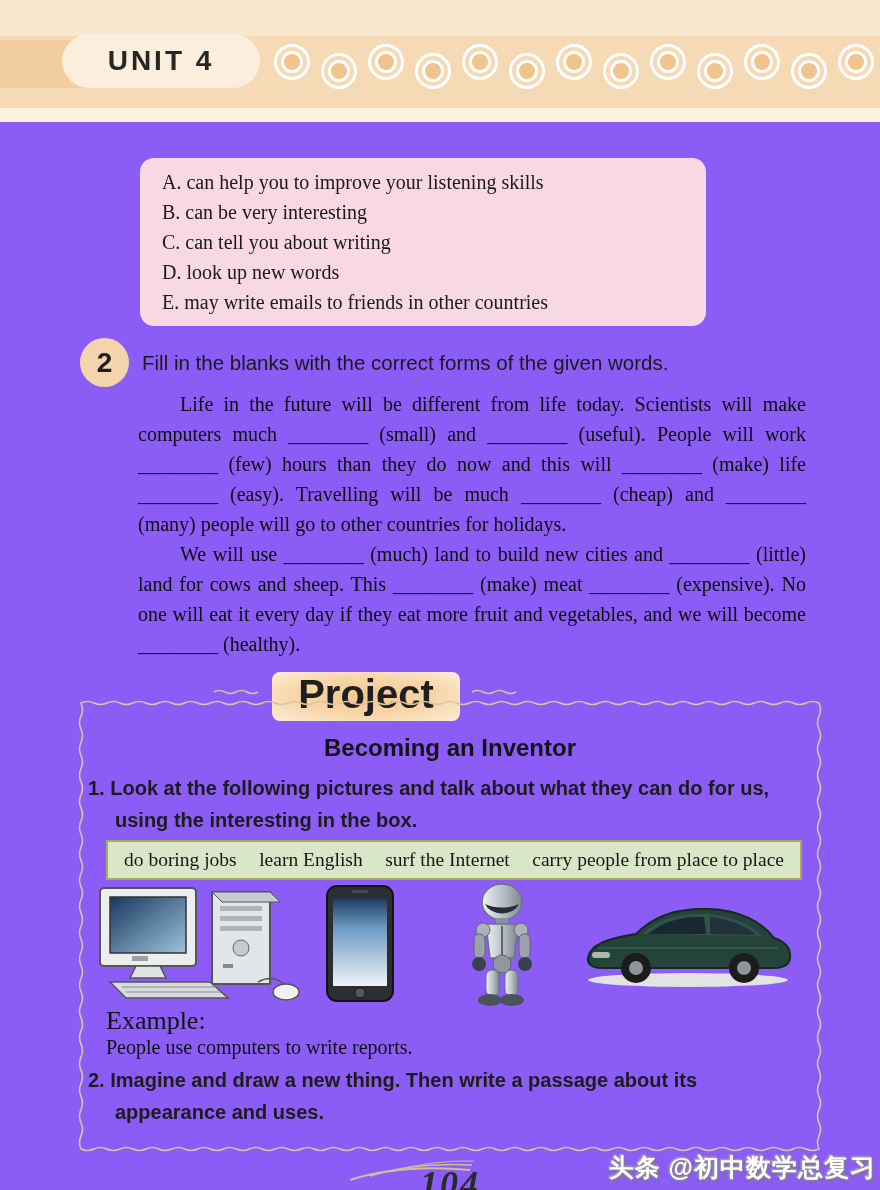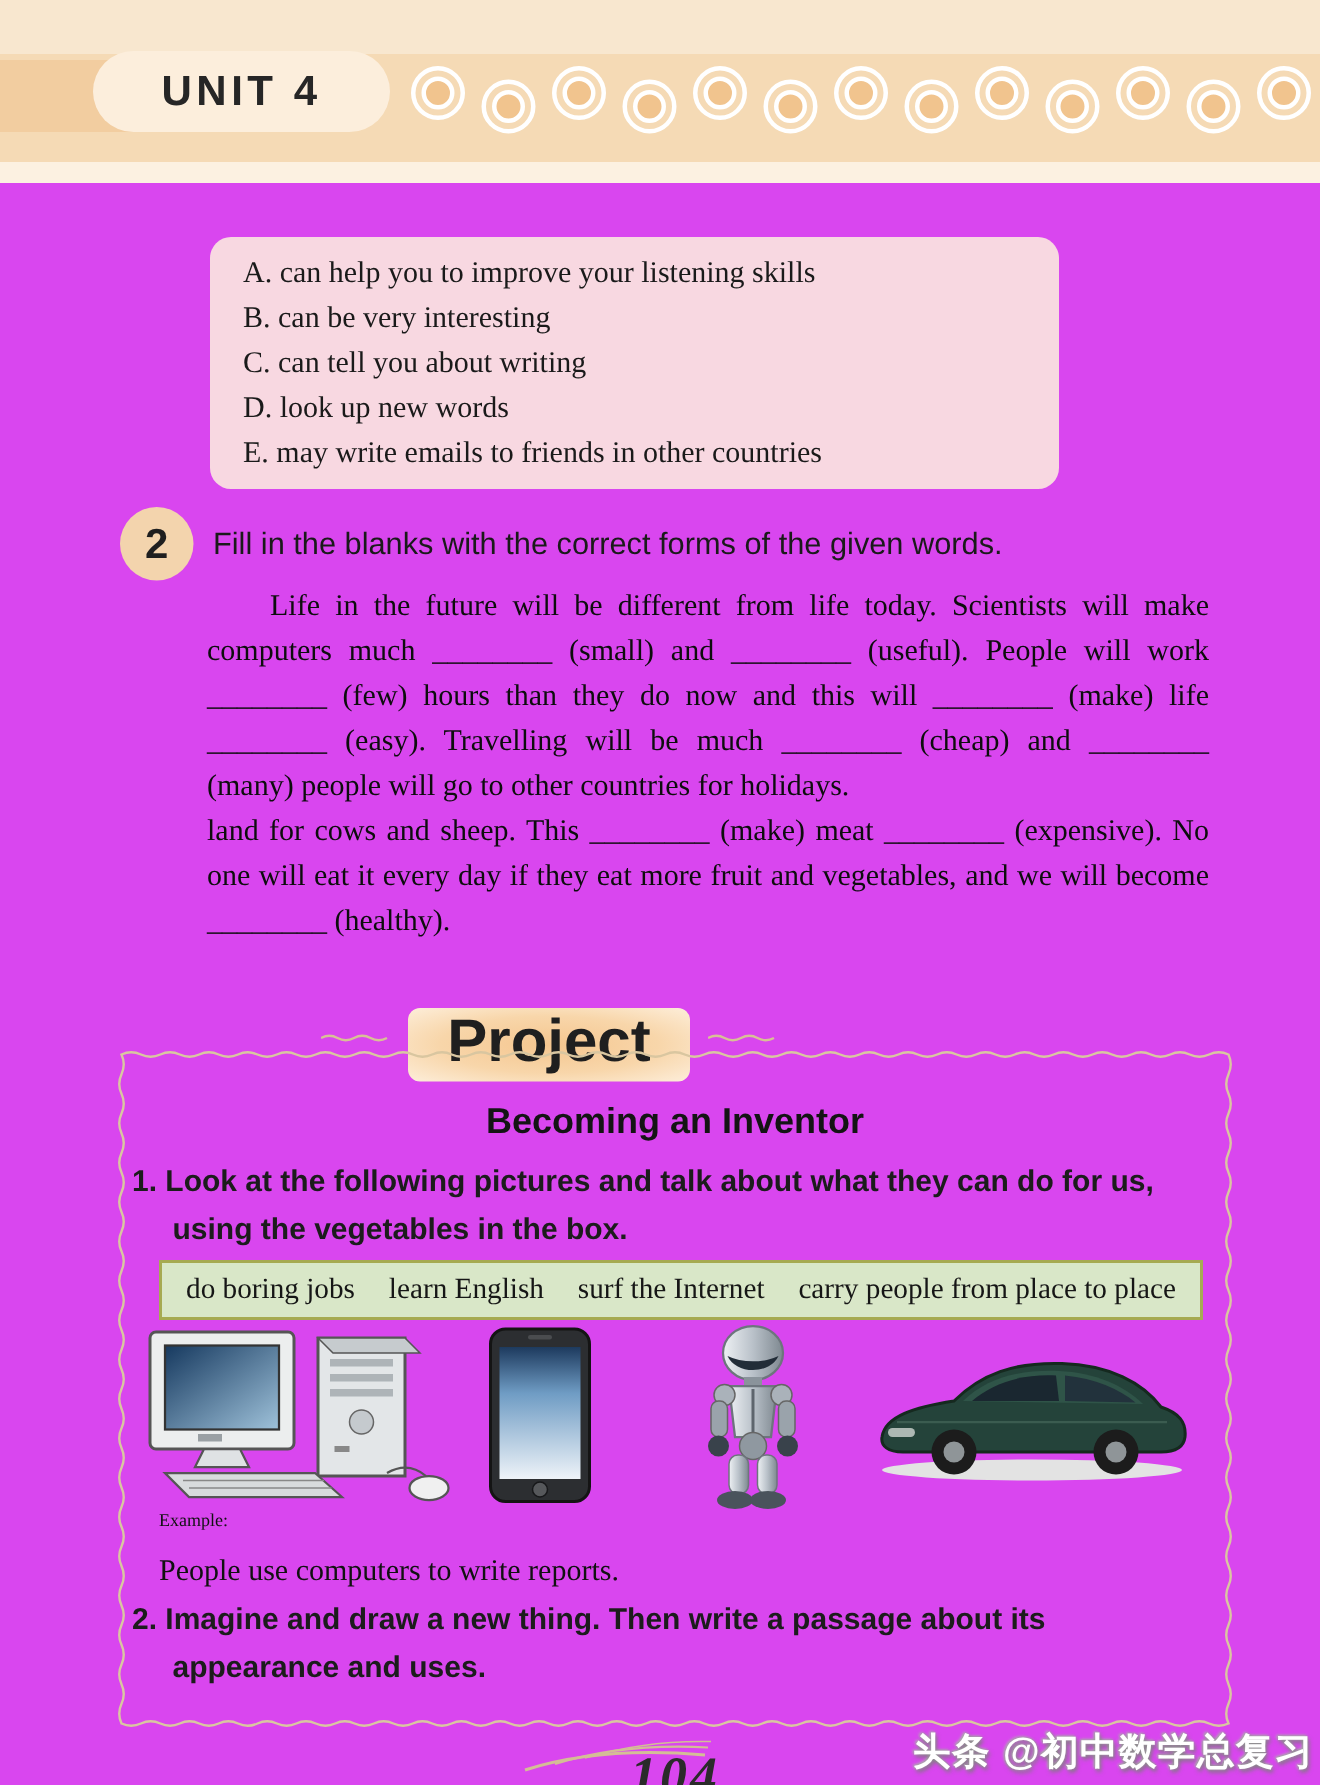--- a/index.html
+++ b/index.html
@@ -1,20 +1,20 @@
 <!DOCTYPE html>
 <html><head>
 <meta charset="utf-8">
 <style>
   html,body { margin:0; padding:0; }
   body {
     width:880px; height:1190px; position:relative; overflow:hidden;
     background:#ffffff; font-family:"Liberation Serif", serif; color:#111;
   }
-  .page { position:absolute; inset:0; overflow:hidden; background:#d946ef; }
+  .page { position:absolute; inset:0; overflow:hidden; background:#8b5cf6; }
 
   
   .header { position:absolute; top:0; left:0; width:880px; height:122px; }
   .h-top    { position:absolute; top:0;    left:0; width:100%; height:36px; background:#f8e7cf; }
   .h-main   { position:absolute; top:36px; left:0; width:100%; height:72px; background:#f5dab5; }
   .h-bottom { position:absolute; top:108px;left:0; width:100%; height:14px; background:#fcf1e1; }
   .h-deep   { position:absolute; top:40px; left:0; width:222px; height:48px;
               background:#f2cda0; border-radius:0 24px 24px 0; }
   .unit-pill {
     position:absolute; top:34px; left:62px; width:198px; height:54px;
@@ -91,21 +91,21 @@
   }
   .expr { white-space:nowrap; }
 
   .pics { position:absolute; left:0; top:182px; width:744px; height:128px; }
   .pic { position:absolute; }
   .pic-computer { left:14px;  top:4px; }
   .pic-phone    { left:246px; top:2px; }
   .pic-robot    { left:374px; top:0; }
   .pic-car      { left:500px; top:14px; }
 
-  .example-label { position:absolute; left:28px; top:306px; font-size:12px; }
+  .example-label { position:absolute; left:28px; top:306px; font-size:26px; }
   .example-text  { position:absolute; left:28px; top:336px; font-size:20px; }
 
   
   .watermark {
     position:absolute; right:4px; bottom:6px;
     font-family:"Liberation Sans", sans-serif; font-weight:bold; font-size:25px;
     color:#ffffff; letter-spacing:1px;
     text-shadow:0 0 2px #9a9a9a, 1px 2px 3px #7b7b7b, -1px -1px 2px #b5b5b5;
   }
   .page-num {
@@ -185,20 +185,21 @@
     </div>
     <div class="ex2-title">Fill in the blanks with the correct forms of the given words.</div>
   </div>
 
   <div class="passage">
     <div class="pl j ind">Life in the future will be different from life today. Scientists will make</div>
     <div class="pl j">computers much ________ (small) and ________ (useful). People will work</div>
     <div class="pl j">________ (few) hours than they do now and this will ________ (make) life</div>
     <div class="pl j">________ (easy). Travelling will be much ________ (cheap) and ________</div>
     <div class="pl">(many) people will go to other countries for holidays.</div>
+    <div class="pl j ind">We will use ________ (much) land to build new cities and ________ (little)</div>
     <div class="pl j">land for cows and sheep. This ________ (make) meat ________ (expensive). No</div>
     <div class="pl j">one will eat it every day if they eat more fruit and vegetables, and we will become</div>
     <div class="pl">________ (healthy).</div>
   </div>
 
   <div class="project-wrap">
     <svg class="squiggle" width="46" height="14">
       <path class="wave-line" fill="none" stroke="#d8c096" stroke-width="1.6" d="M 0 3 q 5.5 -3 11 0 q 5.5 3 11 0 q 5.5 -3 11 0 q 5.5 3 11 0"></path>
     </svg>
     <div class="project-label">Project</div>
@@ -208,21 +209,21 @@
   </div>
 
   <div class="project-box">
     <svg class="box-border" width="744" height="452">
       <path id="wavy-rect-path" fill="none" stroke="#d9c6a0" stroke-width="1.6" d="M 3 3 q 6.473684210526316 -3 12.947368421052632 0 q 6.473684210526316 3 12.947368421052632 0 q 6.473684210526316 -3 12.947368421052632 0 q 6.473684210526316 3 12.947368421052632 0 q 6.473684210526316 -3 12.947368421052632 0 q 6.473684210526316 3 12.947368421052632 0 q 6.473684210526316 -3 12.947368421052632 0 q 6.473684210526316 3 12.947368421052632 0 q 6.473684210526316 -3 12.947368421052632 0 q 6.473684210526316 3 12.947368421052632 0 q 6.473684210526316 -3 12.947368421052632 0 q 6.473684210526316 3 12.947368421052632 0 q 6.473684210526316 -3 12.947368421052632 0 q 6.473684210526316 3 12.947368421052632 0 q 6.473684210526316 -3 12.947368421052632 0 q 6.473684210526316 3 12.947368421052632 0 q 6.473684210526316 -3 12.947368421052632 0 q 6.473684210526316 3 12.947368421052632 0 q 6.473684210526316 -3 12.947368421052632 0 q 6.473684210526316 3 12.947368421052632 0 q 6.473684210526316 -3 12.947368421052632 0 q 6.473684210526316 3 12.947368421052632 0 q 6.473684210526316 -3 12.947368421052632 0 q 6.473684210526316 3 12.947368421052632 0 q 6.473684210526316 -3 12.947368421052632 0 q 6.473684210526316 3 12.947368421052632 0 q 6.473684210526316 -3 12.947368421052632 0 q 6.473684210526316 3 12.947368421052632 0 q 6.473684210526316 -3 12.947368421052632 0 q 6.473684210526316 3 12.947368421052632 0 q 6.473684210526316 -3 12.947368421052632 0 q 6.473684210526316 3 12.947368421052632 0 q 6.473684210526316 -3 12.947368421052632 0 q 6.473684210526316 3 12.947368421052632 0 q 6.473684210526316 -3 12.947368421052632 0 q 6.473684210526316 3 12.947368421052632 0 q 6.473684210526316 -3 12.947368421052632 0 q 6.473684210526316 3 12.947368421052632 0 q 6.473684210526316 -3 12.947368421052632 0 q 6.473684210526316 3 12.947368421052632 0 q 6.473684210526316 -3 12.947368421052632 0 q 6.473684210526316 3 12.947368421052632 0 q 6.473684210526316 -3 12.947368421052632 0 q 6.473684210526316 3 12.947368421052632 0 q 6.473684210526316 -3 12.947368421052632 0 q 6.473684210526316 3 12.947368421052632 0 q 6.473684210526316 -3 12.947368421052632 0 q 6.473684210526316 3 12.947368421052632 0 q 6.473684210526316 -3 12.947368421052632 0 q 6.473684210526316 3 12.947368421052632 0 q 6.473684210526316 -3 12.947368421052632 0 q 6.473684210526316 3 12.947368421052632 0 q 6.473684210526316 -3 12.947368421052632 0 q 6.473684210526316 3 12.947368421052632 0 q 6.473684210526316 -3 12.947368421052632 0 q 6.473684210526316 3 12.947368421052632 0 q 6.473684210526316 -3 12.947368421052632 0 q 3 6.5588235294117645 0 13.117647058823529 q -3 6.5588235294117645 0 13.117647058823529 q 3 6.5588235294117645 0 13.117647058823529 q -3 6.5588235294117645 0 13.117647058823529 q 3 6.5588235294117645 0 13.117647058823529 q -3 6.5588235294117645 0 13.117647058823529 q 3 6.5588235294117645 0 13.117647058823529 q -3 6.5588235294117645 0 13.117647058823529 q 3 6.5588235294117645 0 13.117647058823529 q -3 6.5588235294117645 0 13.117647058823529 q 3 6.5588235294117645 0 13.117647058823529 q -3 6.5588235294117645 0 13.117647058823529 q 3 6.5588235294117645 0 13.117647058823529 q -3 6.5588235294117645 0 13.117647058823529 q 3 6.5588235294117645 0 13.117647058823529 q -3 6.5588235294117645 0 13.117647058823529 q 3 6.5588235294117645 0 13.117647058823529 q -3 6.5588235294117645 0 13.117647058823529 q 3 6.5588235294117645 0 13.117647058823529 q -3 6.5588235294117645 0 13.117647058823529 q 3 6.5588235294117645 0 13.117647058823529 q -3 6.5588235294117645 0 13.117647058823529 q 3 6.5588235294117645 0 13.117647058823529 q -3 6.5588235294117645 0 13.117647058823529 q 3 6.5588235294117645 0 13.117647058823529 q -3 6.5588235294117645 0 13.117647058823529 q 3 6.5588235294117645 0 13.117647058823529 q -3 6.5588235294117645 0 13.117647058823529 q 3 6.5588235294117645 0 13.117647058823529 q -3 6.5588235294117645 0 13.117647058823529 q 3 6.5588235294117645 0 13.117647058823529 q -3 6.5588235294117645 0 13.117647058823529 q 3 6.5588235294117645 0 13.117647058823529 q -3 6.5588235294117645 0 13.117647058823529 q -6.473684210526316 3 -12.947368421052632 0 q -6.473684210526316 -3 -12.947368421052632 0 q -6.473684210526316 3 -12.947368421052632 0 q -6.473684210526316 -3 -12.947368421052632 0 q -6.473684210526316 3 -12.947368421052632 0 q -6.473684210526316 -3 -12.947368421052632 0 q -6.473684210526316 3 -12.947368421052632 0 q -6.473684210526316 -3 -12.947368421052632 0 q -6.473684210526316 3 -12.947368421052632 0 q -6.473684210526316 -3 -12.947368421052632 0 q -6.473684210526316 3 -12.947368421052632 0 q -6.473684210526316 -3 -12.947368421052632 0 q -6.473684210526316 3 -12.947368421052632 0 q -6.473684210526316 -3 -12.947368421052632 0 q -6.473684210526316 3 -12.947368421052632 0 q -6.473684210526316 -3 -12.947368421052632 0 q -6.473684210526316 3 -12.947368421052632 0 q -6.473684210526316 -3 -12.947368421052632 0 q -6.473684210526316 3 -12.947368421052632 0 q -6.473684210526316 -3 -12.947368421052632 0 q -6.473684210526316 3 -12.947368421052632 0 q -6.473684210526316 -3 -12.947368421052632 0 q -6.473684210526316 3 -12.947368421052632 0 q -6.473684210526316 -3 -12.947368421052632 0 q -6.473684210526316 3 -12.947368421052632 0 q -6.473684210526316 -3 -12.947368421052632 0 q -6.473684210526316 3 -12.947368421052632 0 q -6.473684210526316 -3 -12.947368421052632 0 q -6.473684210526316 3 -12.947368421052632 0 q -6.473684210526316 -3 -12.947368421052632 0 q -6.473684210526316 3 -12.947368421052632 0 q -6.473684210526316 -3 -12.947368421052632 0 q -6.473684210526316 3 -12.947368421052632 0 q -6.473684210526316 -3 -12.947368421052632 0 q -6.473684210526316 3 -12.947368421052632 0 q -6.473684210526316 -3 -12.947368421052632 0 q -6.473684210526316 3 -12.947368421052632 0 q -6.473684210526316 -3 -12.947368421052632 0 q -6.473684210526316 3 -12.947368421052632 0 q -6.473684210526316 -3 -12.947368421052632 0 q -6.473684210526316 3 -12.947368421052632 0 q -6.473684210526316 -3 -12.947368421052632 0 q -6.473684210526316 3 -12.947368421052632 0 q -6.473684210526316 -3 -12.947368421052632 0 q -6.473684210526316 3 -12.947368421052632 0 q -6.473684210526316 -3 -12.947368421052632 0 q -6.473684210526316 3 -12.947368421052632 0 q -6.473684210526316 -3 -12.947368421052632 0 q -6.473684210526316 3 -12.947368421052632 0 q -6.473684210526316 -3 -12.947368421052632 0 q -6.473684210526316 3 -12.947368421052632 0 q -6.473684210526316 -3 -12.947368421052632 0 q -6.473684210526316 3 -12.947368421052632 0 q -6.473684210526316 -3 -12.947368421052632 0 q -6.473684210526316 3 -12.947368421052632 0 q -6.473684210526316 -3 -12.947368421052632 0 q -6.473684210526316 3 -12.947368421052632 0 q -3 -6.5588235294117645 0 -13.117647058823529 q 3 -6.5588235294117645 0 -13.117647058823529 q -3 -6.5588235294117645 0 -13.117647058823529 q 3 -6.5588235294117645 0 -13.117647058823529 q -3 -6.5588235294117645 0 -13.117647058823529 q 3 -6.5588235294117645 0 -13.117647058823529 q -3 -6.5588235294117645 0 -13.117647058823529 q 3 -6.5588235294117645 0 -13.117647058823529 q -3 -6.5588235294117645 0 -13.117647058823529 q 3 -6.5588235294117645 0 -13.117647058823529 q -3 -6.5588235294117645 0 -13.117647058823529 q 3 -6.5588235294117645 0 -13.117647058823529 q -3 -6.5588235294117645 0 -13.117647058823529 q 3 -6.5588235294117645 0 -13.117647058823529 q -3 -6.5588235294117645 0 -13.117647058823529 q 3 -6.5588235294117645 0 -13.117647058823529 q -3 -6.5588235294117645 0 -13.117647058823529 q 3 -6.5588235294117645 0 -13.117647058823529 q -3 -6.5588235294117645 0 -13.117647058823529 q 3 -6.5588235294117645 0 -13.117647058823529 q -3 -6.5588235294117645 0 -13.117647058823529 q 3 -6.5588235294117645 0 -13.117647058823529 q -3 -6.5588235294117645 0 -13.117647058823529 q 3 -6.5588235294117645 0 -13.117647058823529 q -3 -6.5588235294117645 0 -13.117647058823529 q 3 -6.5588235294117645 0 -13.117647058823529 q -3 -6.5588235294117645 0 -13.117647058823529 q 3 -6.5588235294117645 0 -13.117647058823529 q -3 -6.5588235294117645 0 -13.117647058823529 q 3 -6.5588235294117645 0 -13.117647058823529 q -3 -6.5588235294117645 0 -13.117647058823529 q 3 -6.5588235294117645 0 -13.117647058823529 q -3 -6.5588235294117645 0 -13.117647058823529 q 3 -6.5588235294117645 0 -13.117647058823529 Z"></path>
     </svg>
 
     <div class="subtitle">Becoming an Inventor</div>
 
     <div class="task t1l1">1. Look at the following pictures and talk about what they can do for us,</div>
-    <div class="task t1l2">using the vegetables in the box.</div>
+    <div class="task t1l2">using the interesting in the box.</div>
 
     <div class="expr-box">
       <span class="expr">do boring jobs</span>
       <span class="expr">learn English</span>
       <span class="expr">surf the Internet</span>
       <span class="expr">carry people from place to place</span>
     </div>
 
     <div class="pics">
 

